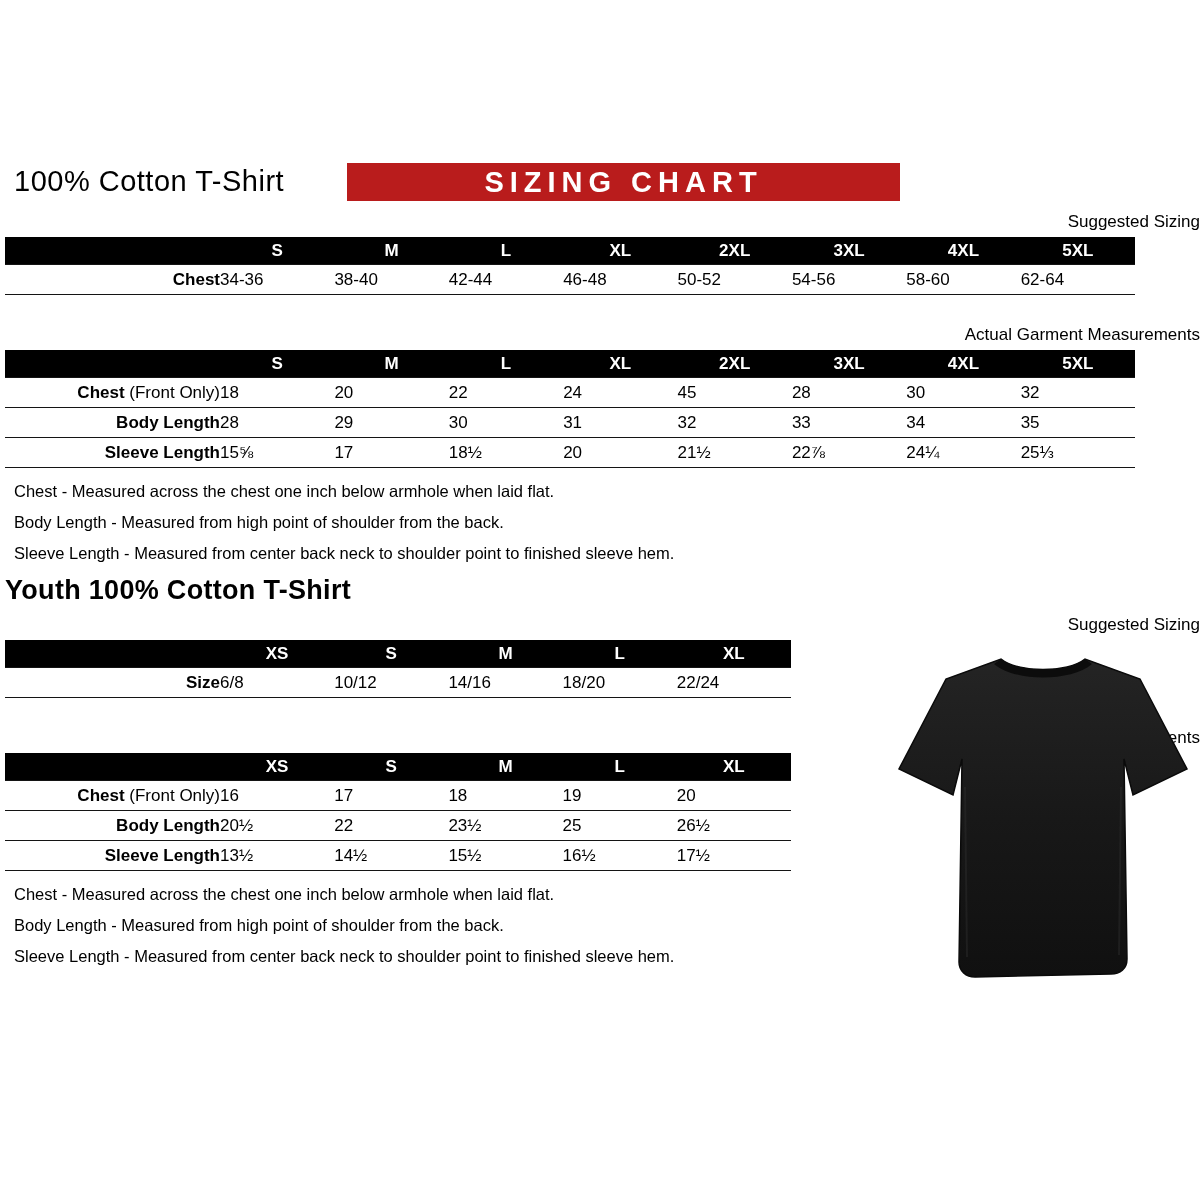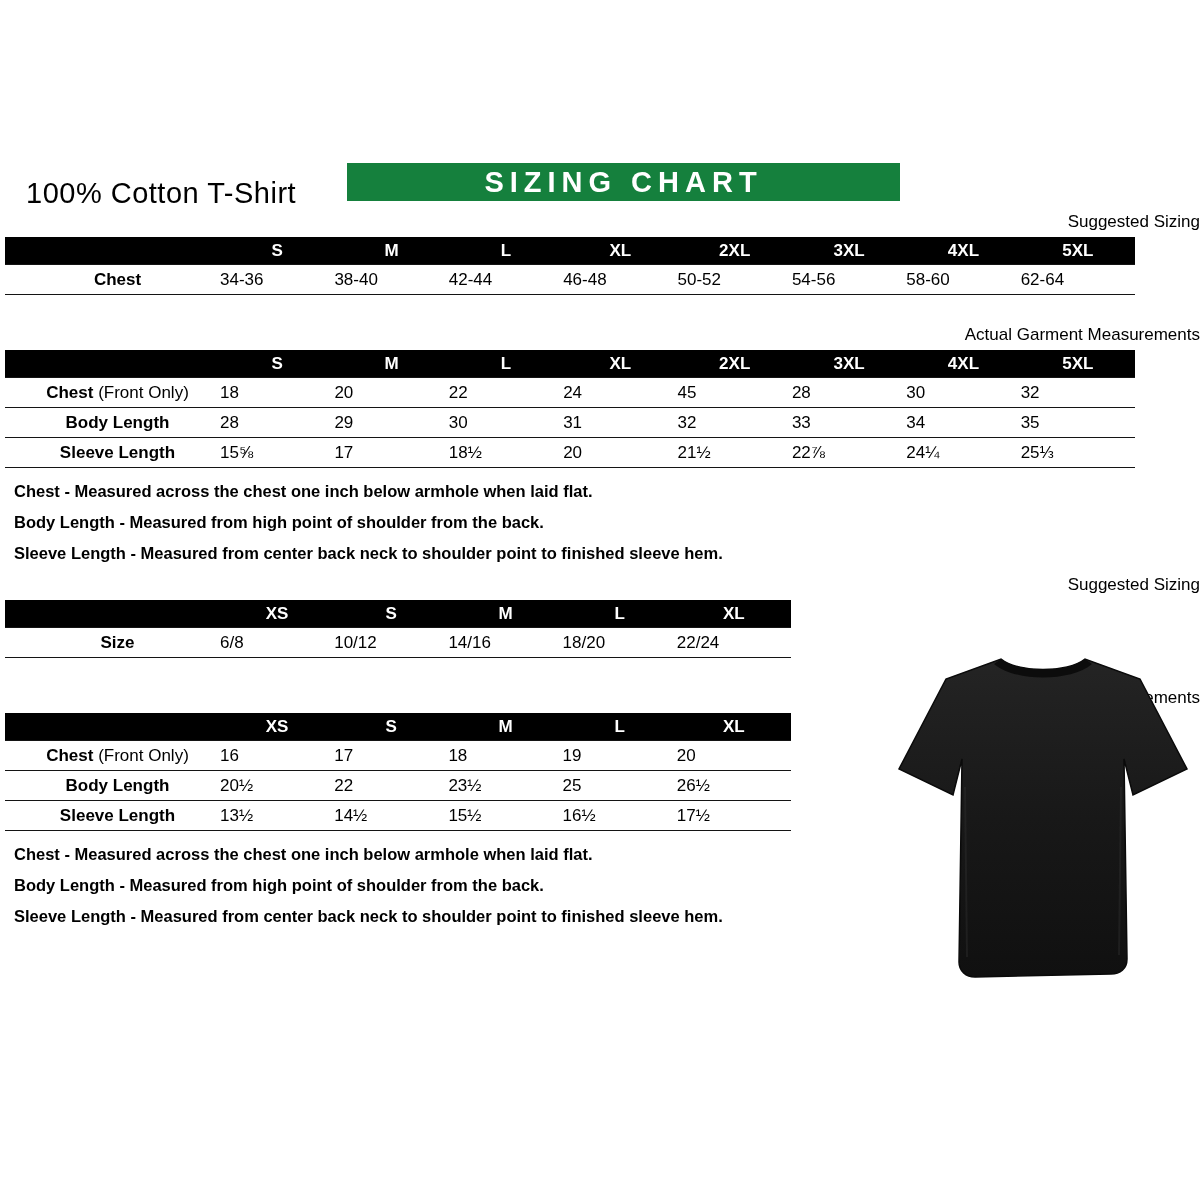--- a/index.html
+++ b/index.html
@@ -9,26 +9,26 @@
     font-family:"Liberation Sans", sans-serif;
     color:#000;
     position:relative;
     overflow:hidden;
   }
   .page { position:relative; width:1200px; height:1200px; }
 
   .header-row { position:relative; height:40px; margin-top:163px; }
   .adult-title {
     position:absolute; left:14px; top:2px;
-    font-size:29px; font-weight:400; margin:12px; letter-spacing:0.5px;
+    font-size:29px; font-weight:400; margin:0; letter-spacing:0.5px;
   }
   .banner {
     position:absolute; left:347px; top:0;
     width:553px; height:38px;
-    background:#15803d; color:#fff;
+    background:#b91c1c; color:#fff;
     display:flex; align-items:center; justify-content:center;
     font-size:29px; font-weight:bold; letter-spacing:6px;
   }
 
   .section-label { font-size:17px; margin:9px 0 5px 6px;text-align:right; }
   .section-label.gap { margin-top:30px; }
 
   table { border-collapse:collapse; table-layout:fixed; margin-left:5px; }
   table.adult-w { width:1130px; }
   table.youth-w { width:786px; }
@@ -38,25 +38,25 @@
     font-size:17px; font-weight:bold;
     height:27px; padding:0; text-align:center;
   }
   tbody td {
     height:29px; padding:0;
     font-size:17px; text-align:left;
     border-top:1.5px solid #141414;
     border-bottom:1.5px solid #141414;
   }
   tbody td.row-label {
-    text-align:center; padding-left:10px; font-weight:bold;
+    text-align:right; padding-left:10px; font-weight:bold;
   }
   .row-note { font-weight:normal; }
 
-  .notes { margin:14px 0 0 14px;font-weight:bold; }
+  .notes { margin:14px 0 0 14px; }
   .notes p { margin:0 0 12px 0; font-size:16.5px; }
 
   .youth-title {
     font-size:27px; font-weight:bold;
     margin:10px 0 0 5px; letter-spacing:0.3px;
   }
 
   .tshirt {
     position:absolute; left:893px; top:474px;
     width:300px; height:352px;
@@ -155,20 +155,21 @@
       </tr>
     </tbody>
   </table>
 
   <div class="notes">
     <p>Chest - Measured across the chest one inch below armhole when laid flat.</p>
     <p>Body Length - Measured from high point of shoulder from the back.</p>
     <p>Sleeve Length - Measured from center back neck to shoulder point to finished sleeve hem.</p>
   </div>
 
+  <h2 class="youth-title">Youth 100% Cotton T-Shirt</h2>
 
   <div class="section-label">Suggested Sizing</div>
 
   <table class="youth-w">
     <thead>
       <tr>
         <th class="label-col"></th>
         <th>XS</th>
         <th>S</th>
         <th>M</th>

